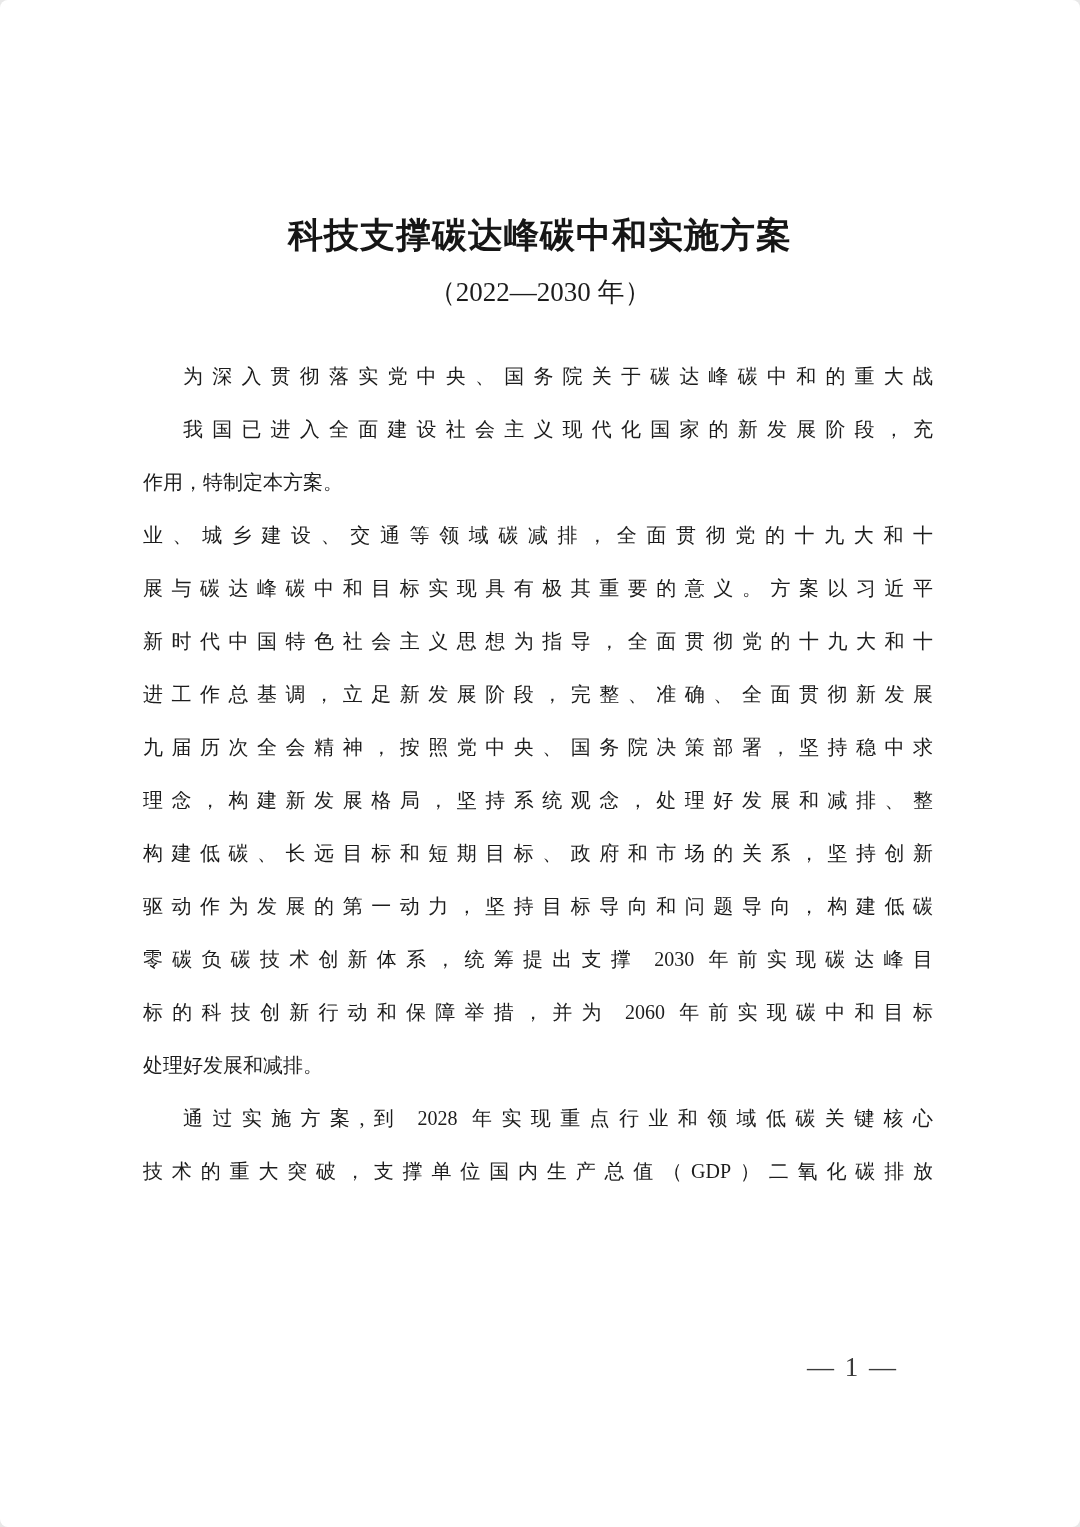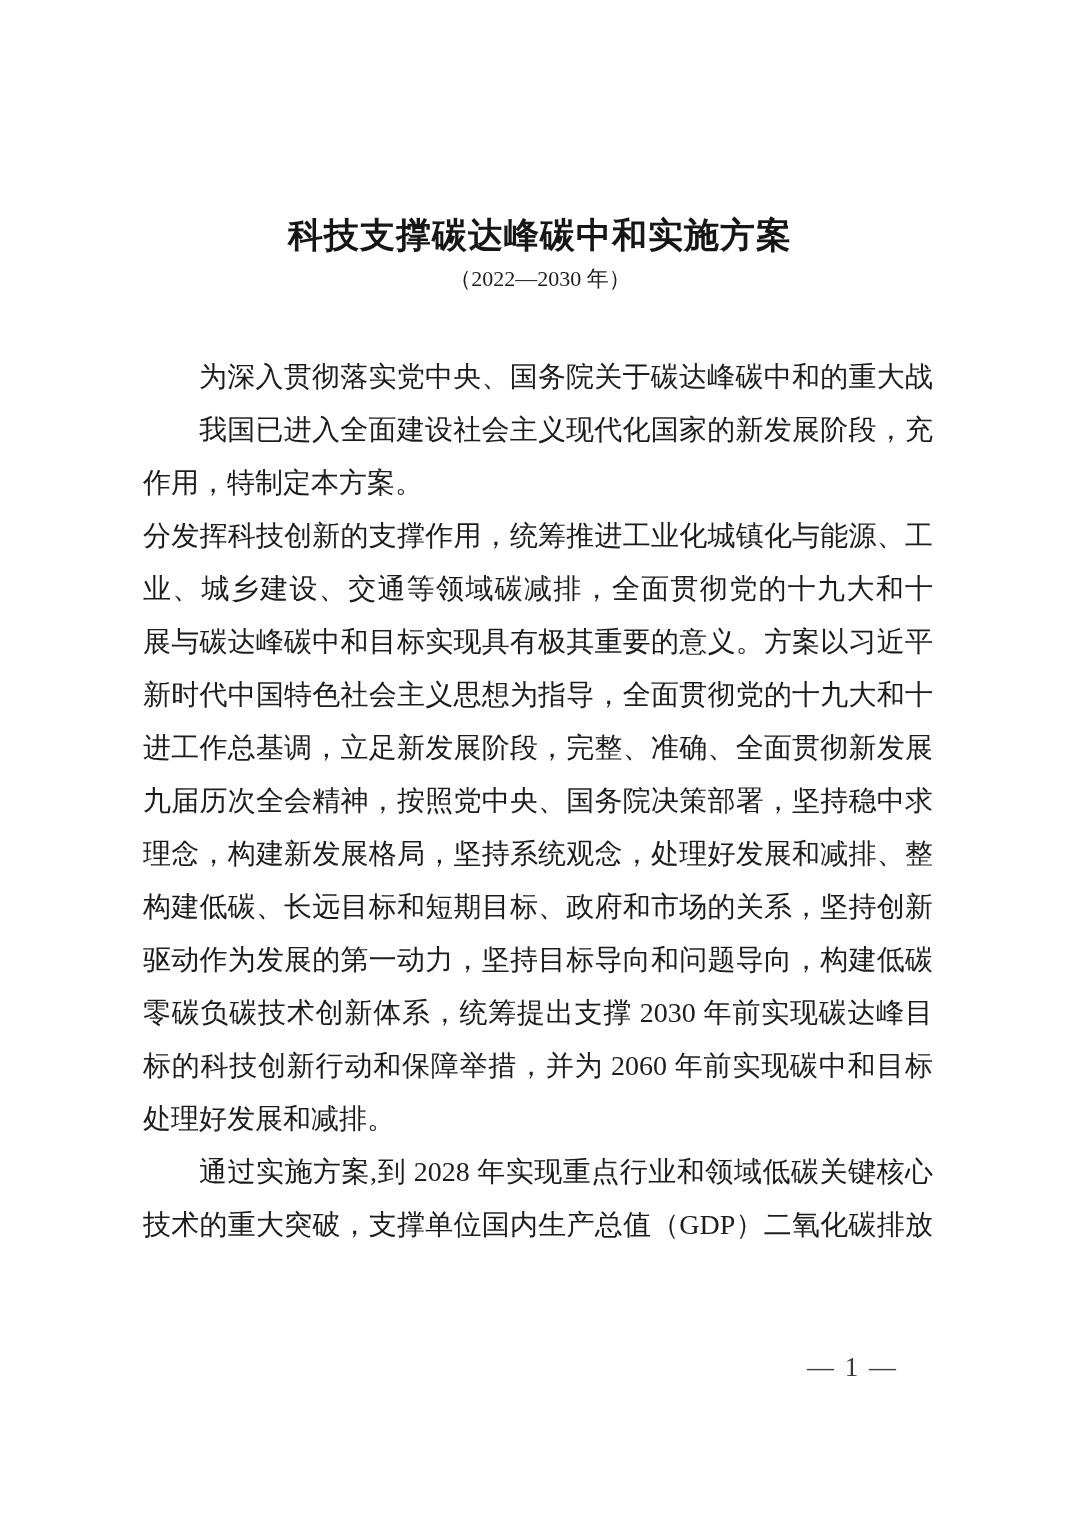--- a/index.html
+++ b/index.html
@@ -9,48 +9,49 @@
   }
   .page {
     position: relative;
     width: 1080px;
     height: 1527px;
     margin: 0 auto;
     background: #ffffff;
     color: #1c1c1c;
     font-family: "Liberation Serif", "DejaVu Serif", serif;
     overflow: hidden;
+    border-radius: 8px;
   }
   .doc-title {
     position: absolute;
     top: 212px;
     left: 0;
     width: 1080px;
     margin: 0;
     text-align: center;
     font-size: 35px;
     font-weight: bold;
     letter-spacing: 1px;
     color: #161616;
   }
   .doc-subtitle {
     position: absolute;
-    top: 264px;
+    top: 274px;
     left: 0;
     width: 1080px;
     text-align: center;
-    font-size: 22px;
+    font-size: 27px;
     color: #1c1c1c;
   }
   .doc-body {
     position: absolute;
     top: 350px;
     left: 143px;
     width: 790px;
-    font-size: 28px;
+    font-size: 20px;
   }
   .line {
     height: 53px;
     line-height: 53px;
     overflow: hidden;
     text-align: justify;
     text-align-last: justify;
     white-space: normal;
   }
   .line.indent {
@@ -76,21 +77,20 @@
   <h1 class="doc-title">科技支撑碳达峰碳中和实施方案</h1>
 
   <div class="doc-subtitle">（2022—2030 年）</div>
 
   <div class="doc-body">
 
     <div class="line indent">为深入贯彻落实党中央、国务院关于碳达峰碳中和的重大战</div>
     <div class="line indent">我国已进入全面建设社会主义现代化国家的新发展阶段，充</div>
 
     <div class="line end">作用，特制定本方案。</div>
-    <div class="line">分发挥科技创新的支撑作用，统筹推进工业化城镇化与能源、工</div>
     <div class="line">业、城乡建设、交通等领域碳减排，全面贯彻党的十九大和十</div>
     <div class="line">展与碳达峰碳中和目标实现具有极其重要的意义。方案以习近平</div>
     <div class="line">新时代中国特色社会主义思想为指导，全面贯彻党的十九大和十</div>
     <div class="line">进工作总基调，立足新发展阶段，完整、准确、全面贯彻新发展</div>
     <div class="line">九届历次全会精神，按照党中央、国务院决策部署，坚持稳中求</div>
     <div class="line">理念，构建新发展格局，坚持系统观念，处理好发展和减排、整</div>
     <div class="line">构建低碳、长远目标和短期目标、政府和市场的关系，坚持创新</div>
     <div class="line">驱动作为发展的第一动力，坚持目标导向和问题导向，构建低碳</div>
     <div class="line">零碳负碳技术创新体系，统筹提出支撑 2030 年前实现碳达峰目</div>
     <div class="line">标的科技创新行动和保障举措，并为 2060 年前实现碳中和目标</div>

